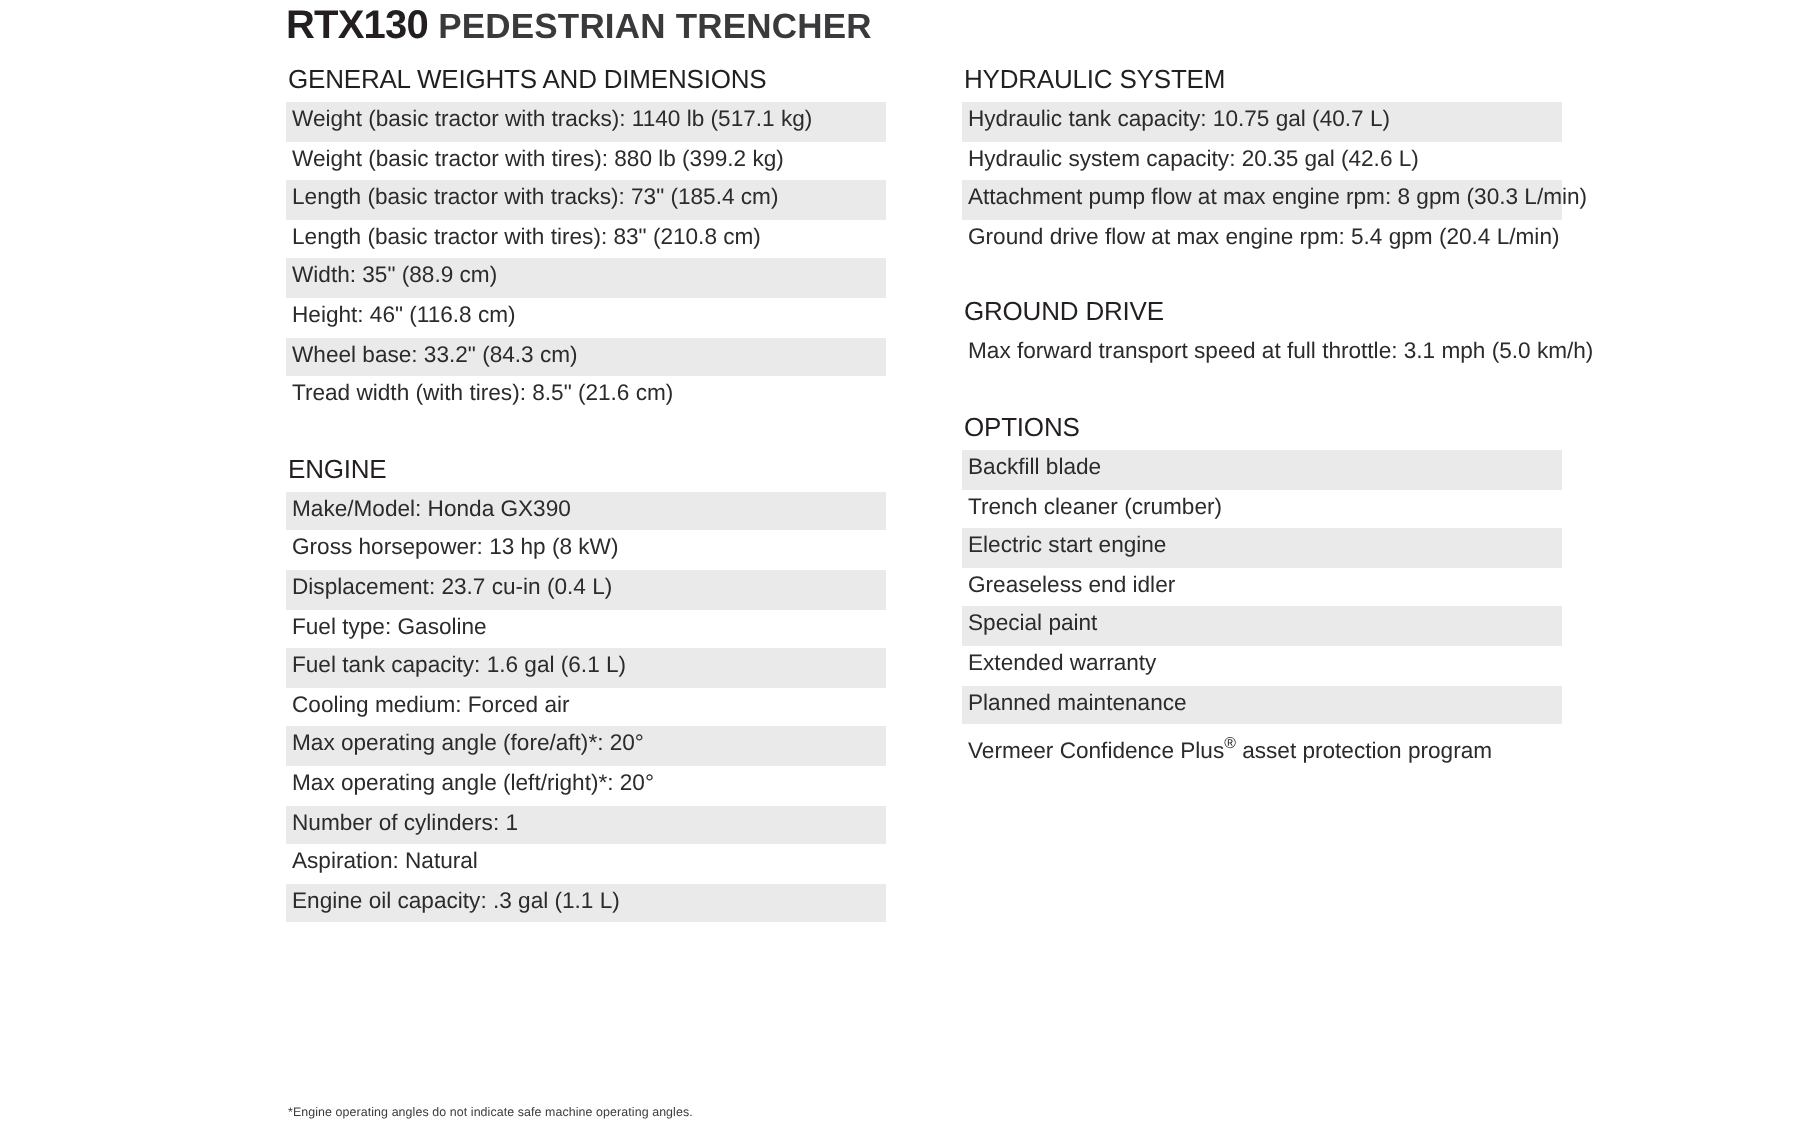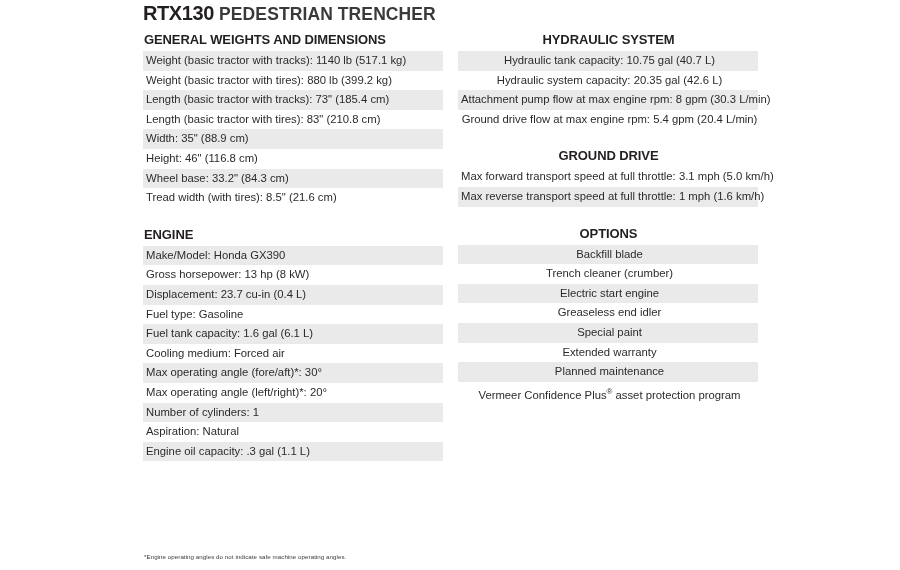--- a/index.html
+++ b/index.html
@@ -33,28 +33,28 @@
     font-size:17.5px;
     letter-spacing:0.1px;
     color:#3a3a3c;
   }
   
   .col {
     position:absolute;
     top:32px;
   }
   .col-left  { left:143px; width:300px; }
-  .col-right { left:458px; width:300px;text-align:center; }
+  .col-right { left:481px; width:300px; }
 
   .section { margin-bottom:19px; }
   .section:last-child { margin-bottom:0; }
 
   .section-head {
     font-size:13px;
-    font-weight:bold;
+    font-weight:normal;
     letter-spacing:-0.1px;
     color:#231f20;
     margin-bottom:4px;
     padding-left:1px;
     white-space:nowrap;
   }
   .rows { display:block; }
   .row {
     height:19.6px;
     line-height:19.6px;
@@ -102,21 +102,21 @@
       </div>
       <div class="section">
         <div class="section-head">ENGINE</div>
         <div class="rows">
           <div class="row shaded">Make/Model: Honda GX390</div>
           <div class="row">Gross horsepower: 13 hp (8 kW)</div>
           <div class="row shaded">Displacement: 23.7 cu-in (0.4 L)</div>
           <div class="row">Fuel type: Gasoline</div>
           <div class="row shaded">Fuel tank capacity: 1.6 gal (6.1 L)</div>
           <div class="row">Cooling medium: Forced air</div>
-          <div class="row shaded">Max operating angle (fore/aft)*: 30°</div>
+          <div class="row shaded">Max operating angle (fore/aft)*: 20°</div>
           <div class="row">Max operating angle (left/right)*: 20°</div>
           <div class="row shaded">Number of cylinders: 1</div>
           <div class="row">Aspiration: Natural</div>
           <div class="row shaded">Engine oil capacity: .3 gal (1.1 L)</div>
         </div>
       </div>
     </div>
   <div class="col col-right">
       <div class="section">
         <div class="section-head">HYDRAULIC SYSTEM</div>
@@ -124,21 +124,20 @@
           <div class="row shaded">Hydraulic tank capacity: 10.75 gal (40.7 L)</div>
           <div class="row">Hydraulic system capacity: 20.35 gal (42.6 L)</div>
           <div class="row shaded">Attachment pump flow at max engine rpm: 8 gpm (30.3 L/min)</div>
           <div class="row">Ground drive flow at max engine rpm: 5.4 gpm (20.4 L/min)</div>
         </div>
       </div>
       <div class="section">
         <div class="section-head">GROUND DRIVE</div>
         <div class="rows">
           <div class="row">Max forward transport speed at full throttle: 3.1 mph (5.0 km/h)</div>
-          <div class="row shaded">Max reverse transport speed at full throttle: 1 mph (1.6 km/h)</div>
         </div>
       </div>
       <div class="section">
         <div class="section-head">OPTIONS</div>
         <div class="rows">
           <div class="row shaded">Backfill blade</div>
           <div class="row">Trench cleaner (crumber)</div>
           <div class="row shaded">Electric start engine</div>
           <div class="row">Greaseless end idler</div>
           <div class="row shaded">Special paint</div>

